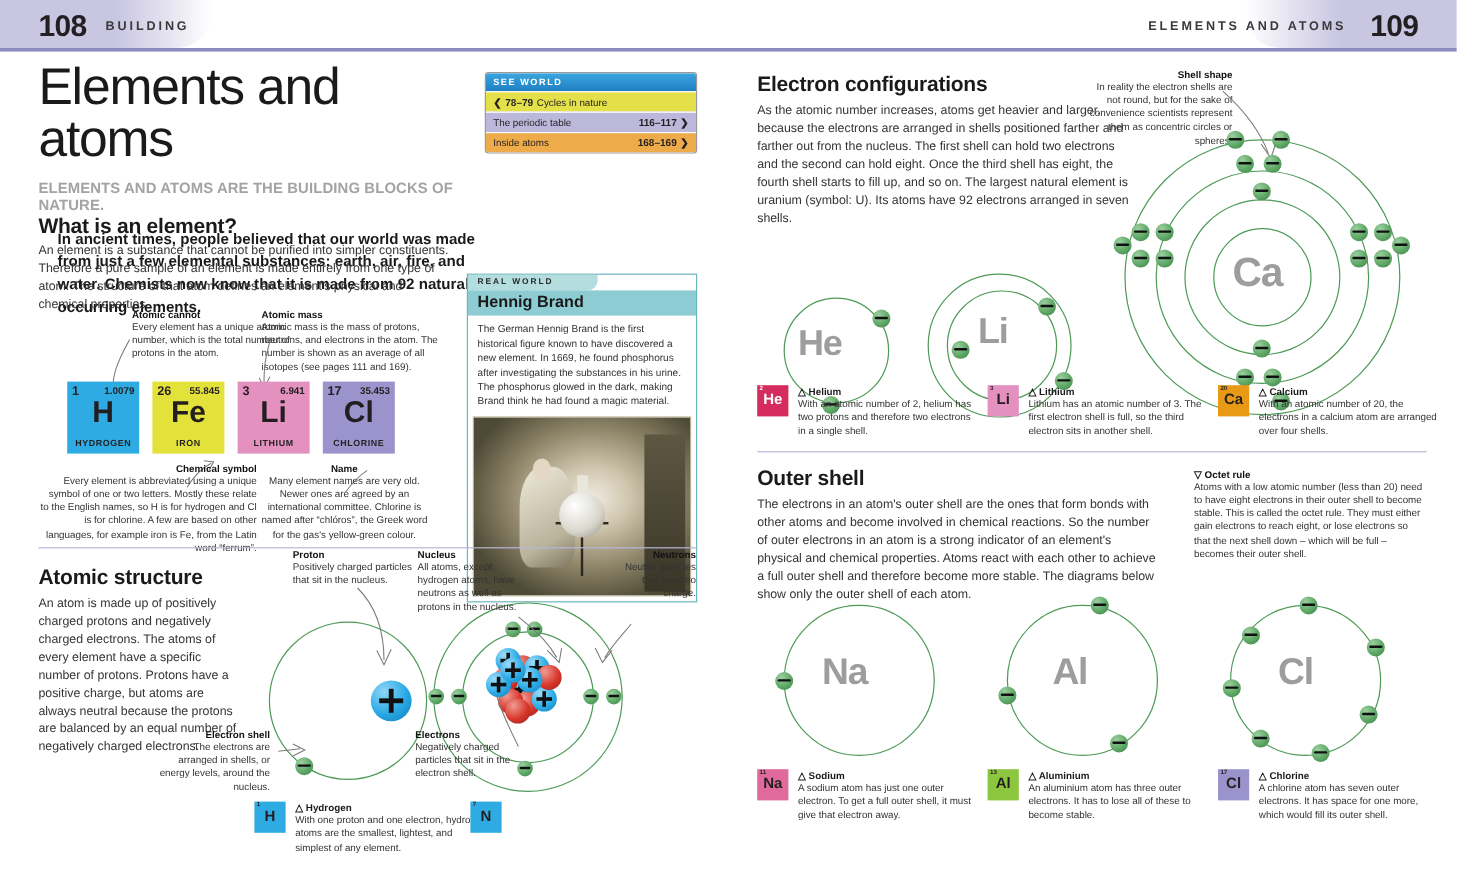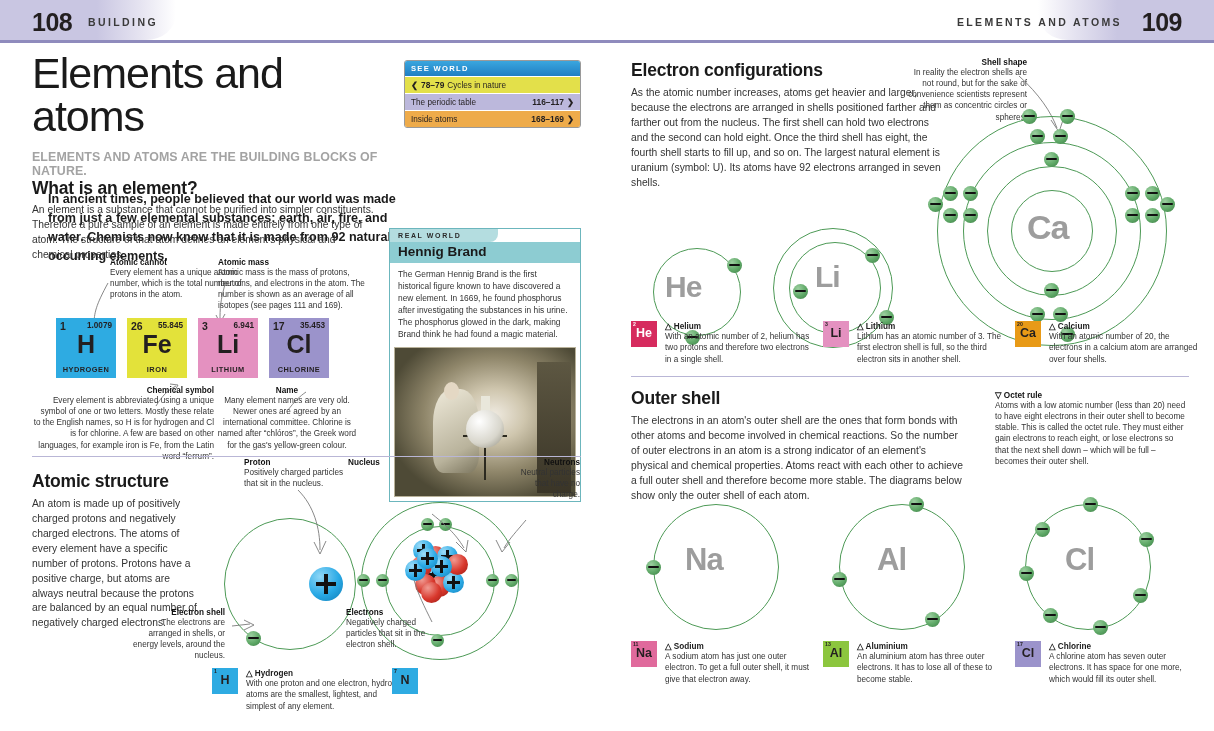--- a/index.html
+++ b/index.html
@@ -395,20 +395,21 @@
     <div class="elec sm" style="left:84px;top:24px;"></div>
     <div class="elec sm" style="left:2px;top:80px;"></div>
     <div class="elec sm" style="left:21px;top:80px;"></div>
     <div class="elec sm" style="left:131px;top:80px;"></div>
     <div class="elec sm" style="left:150px;top:80px;"></div>
     <div class="elec sm" style="left:76px;top:140px;"></div>
   </div>
 
   <div class="callout" style="left:348px;top:412px;width:96px;">
     <div class="t">Nucleus</div>
+    <div class="d">All atoms, except hydrogen atoms, have neutrons as well as protons in the nucleus.</div>
   </div>
   <div class="callout" style="left:508px;top:412px;width:72px;text-align:right;">
     <div class="t">Neutrons</div>
     <div class="d">Neutral particles that have no charge.</div>
   </div>
   <div class="callout" style="left:346px;top:562px;width:82px;">
     <div class="t">Electrons</div>
     <div class="d">Negatively charged particles that sit in the electron shell.</div>
   </div>
 

